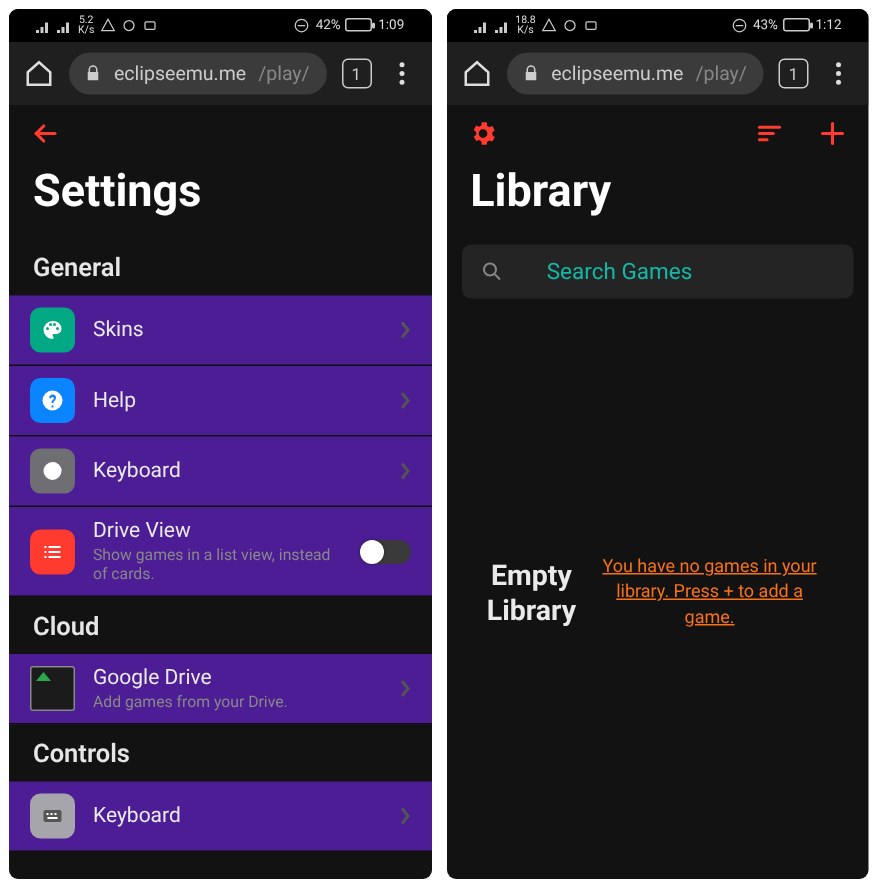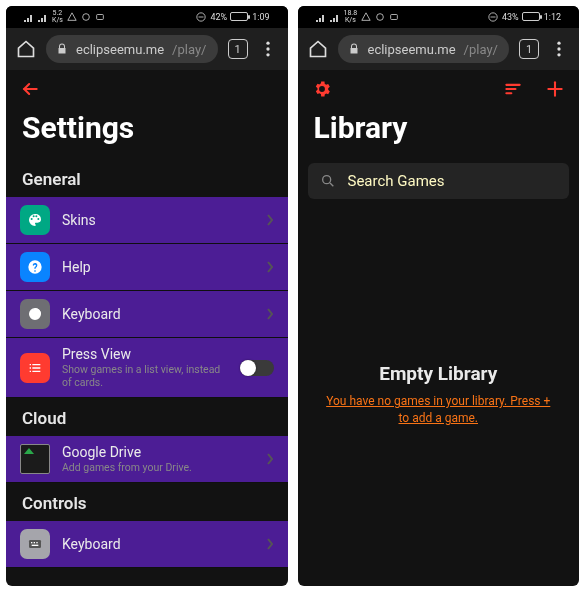--- a/index.html
+++ b/index.html
@@ -56,24 +56,24 @@
   .toggle { width:34px; height:16px; background:#3a3a3a; border-radius:9px; position:relative; }
   .toggle .knob { width:16px; height:16px; background:#fff; border-radius:50%; position:absolute;
     left:0; top:0; box-shadow:0 0 2px rgba(0,0,0,.5); }
   
   .drive-frame { width:30px; height:30px; border:1px solid #888; background:#1b1b1b;
     display:flex; align-items:flex-start; justify-content:flex-start; padding:3px; border-radius:2px; }
   .drive-frame .tri { width:0; height:0; border-left:5px solid transparent;
     border-right:5px solid transparent; border-bottom:6px solid #2aa84a; }
   
   .searchbar { margin:4px 10px; height:36px; background:#242424; border-radius:6px;
-    display:flex; align-items:center; gap:12px; padding:0 12px; color:#fef9c3; font-size:15px; }
+    display:flex; align-items:center; gap:29px; padding:0 12px; color:#14b8a6; font-size:15px; }
   .searchbar svg { width:16px; height:16px; }
   
-  .empty { flex:1; display:flex; flex-direction:column; align-items:center; justify-content:center;
+  .empty { flex:1; display:flex; flex-direction:row; align-items:center; justify-content:center;
     text-align:center; padding:0 26px; color:#d0d0d0; gap:8px; }
   .empty h2 { font-size:19px; font-weight:700; color:#eaeaea; }
   .empty p { font-size:12px; color:#f97316; line-height:1.4;text-decoration:underline; }
   
   .bg-teal { background:#00a884; }
   .bg-blue { background:#0a84ff; }
   .bg-gray { background:#6e6e73; }
   .bg-red  { background:#ff3b30; }
   .bg-lgray{ background:#a5a5ab; }
 </style>
@@ -197,21 +197,21 @@
                 <path d="M2 1l4 5-4 5"></path>
               </svg></span>
         </div>
         <div class="row">
           <span class="row-icon bg-red">
             <svg viewBox="0 0 24 24">
                 <path d="M4 6h2v2H4zM8 6h12v2H8zM4 11h2v2H4zM8 11h12v2H8zM4 16h2v2H4zM8 16h12v2H8z"></path>
               </svg>
           </span>
           <div class="row-text">
-            <span class="row-label">Press View</span>
+            <span class="row-label">Drive View</span>
             <span class="row-sub">Show games in a list view, instead of cards.</span>
           </div>
           <span class="toggle">
               <span class="knob"></span>
             </span>
         </div>
       </div>
 
       <div class="section-title">Cloud</div>
       <div class="list">

